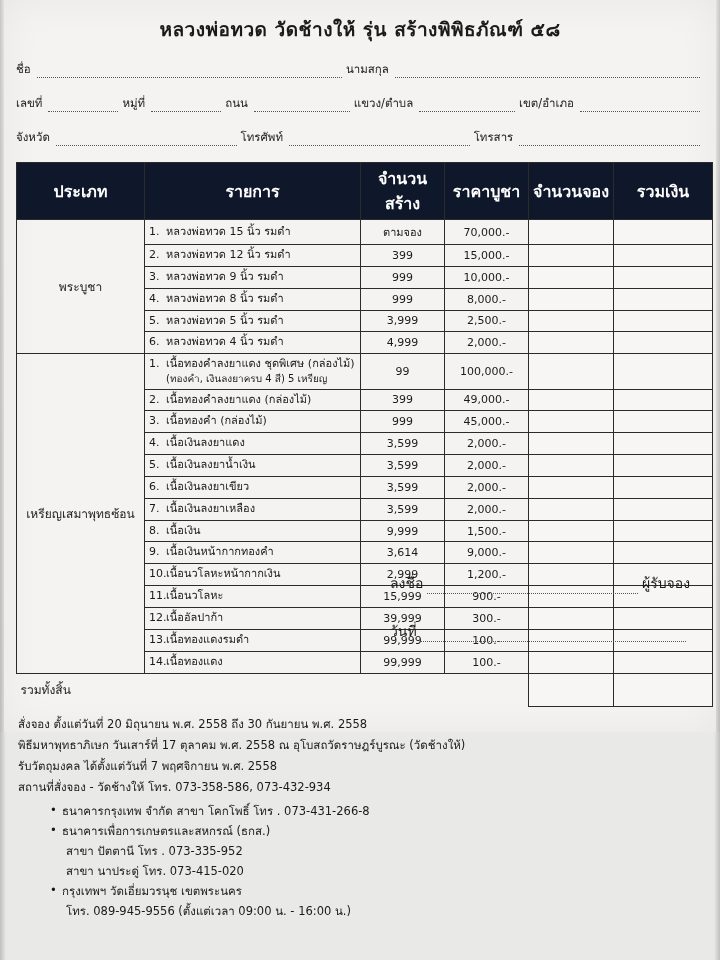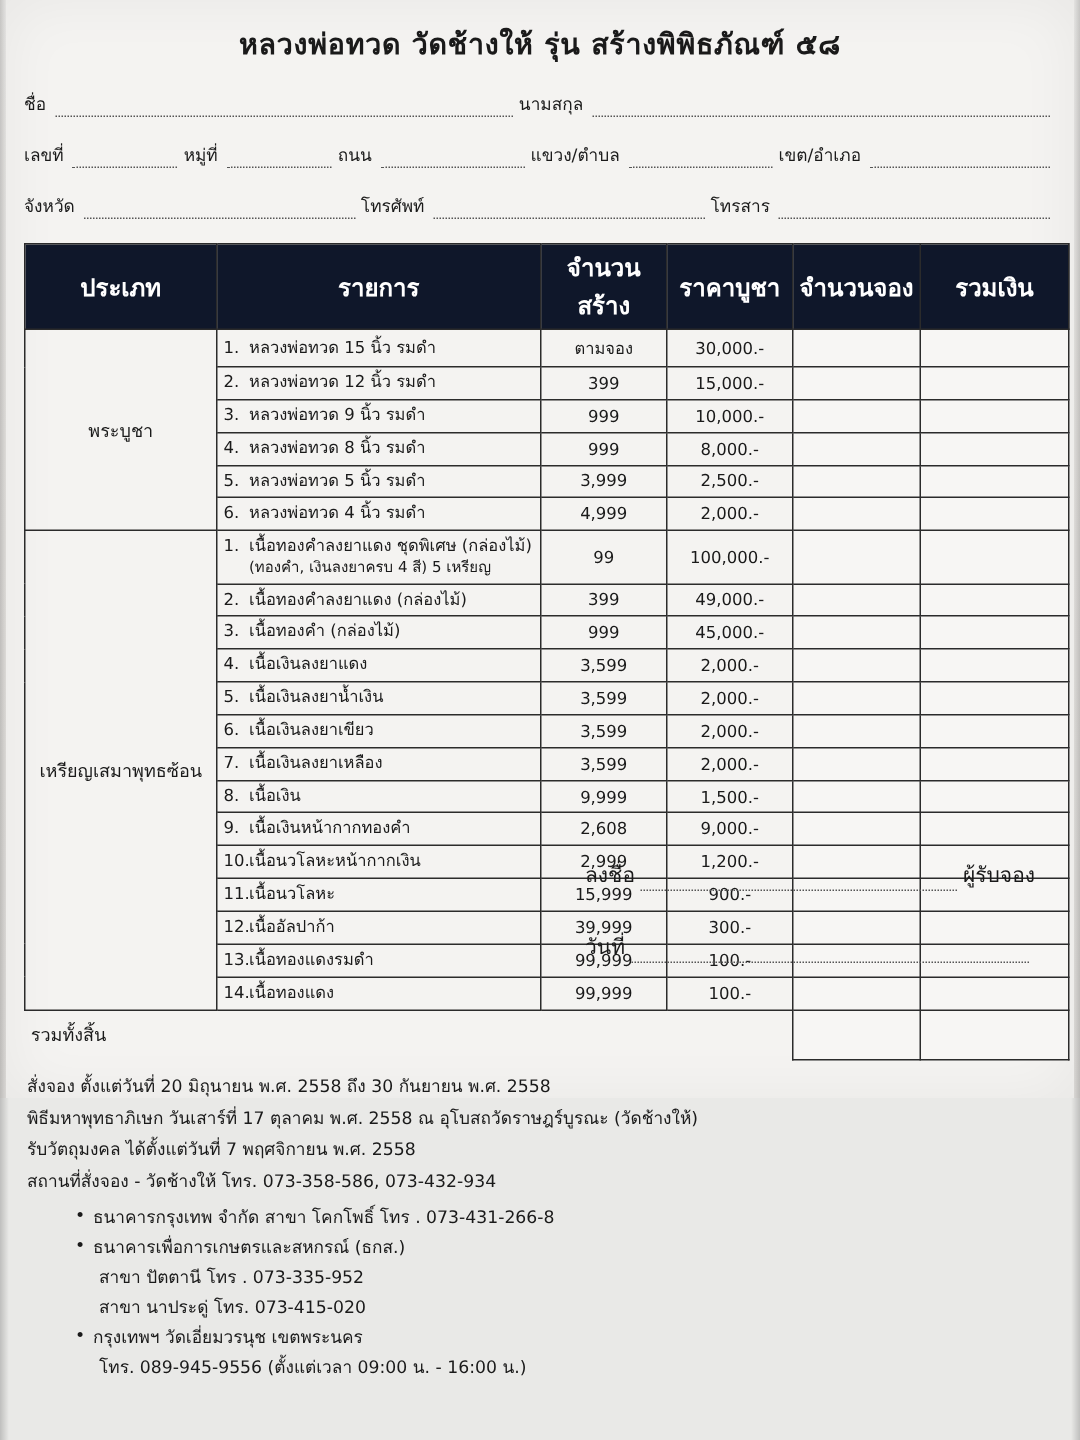--- a/index.html
+++ b/index.html
@@ -179,21 +179,21 @@
           <th>จำนวนจอง</th>
           <th>รวมเงิน</th>
         </tr>
       </thead>
       <tbody>
 
         <tr>
           <td class="cat" rowspan="6">พระบูชา</td>
           <td class="item"><span class="c-no">1.</span><span>หลวงพ่อทวด 15 นิ้ว รมดำ</span></td>
           <td class="num">ตามจอง</td>
-          <td class="price">30,000.-</td>
+          <td class="price">70,000.-</td>
           <td class="blank"></td>
           <td class="blank"></td>
         </tr>
         <tr>
           <td class="item"><span class="c-no">2.</span><span>หลวงพ่อทวด 12 นิ้ว รมดำ</span></td>
           <td class="num">399</td>
           <td class="price">15,000.-</td>
           <td class="blank"></td>
           <td class="blank"></td>
         </tr>
@@ -281,21 +281,21 @@
         </tr>
         <tr>
           <td class="item"><span class="c-no">8.</span><span>เนื้อเงิน</span></td>
           <td class="num">9,999</td>
           <td class="price">1,500.-</td>
           <td class="blank"></td>
           <td class="blank"></td>
         </tr>
         <tr>
           <td class="item"><span class="c-no">9.</span><span>เนื้อเงินหน้ากากทองคำ</span></td>
-          <td class="num">2,608</td>
+          <td class="num">3,614</td>
           <td class="price">9,000.-</td>
           <td class="blank"></td>
           <td class="blank"></td>
         </tr>
         <tr>
           <td class="item"><span class="c-no">10.</span><span>เนื้อนวโลหะหน้ากากเงิน</span></td>
           <td class="num">2,999</td>
           <td class="price">1,200.-</td>
           <td class="blank"></td>
           <td class="blank"></td>

